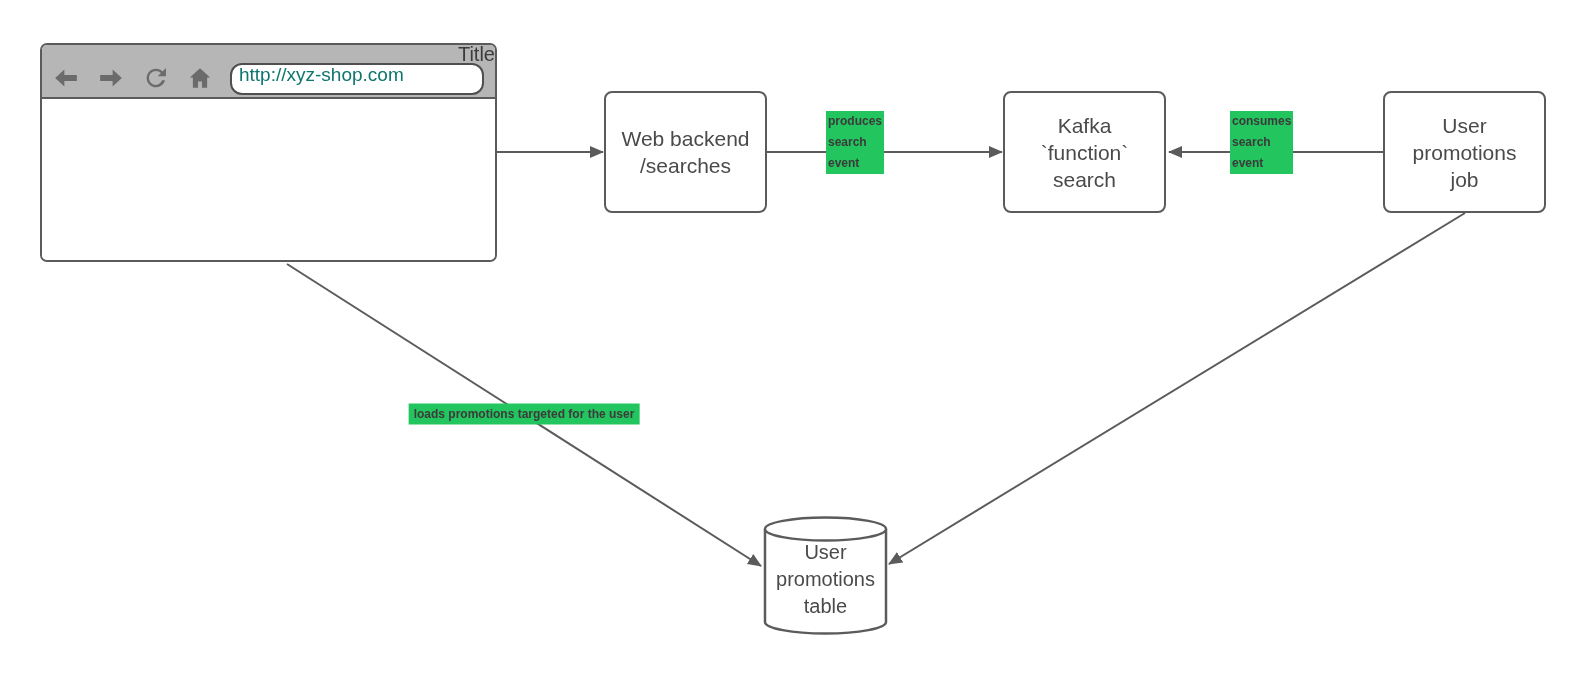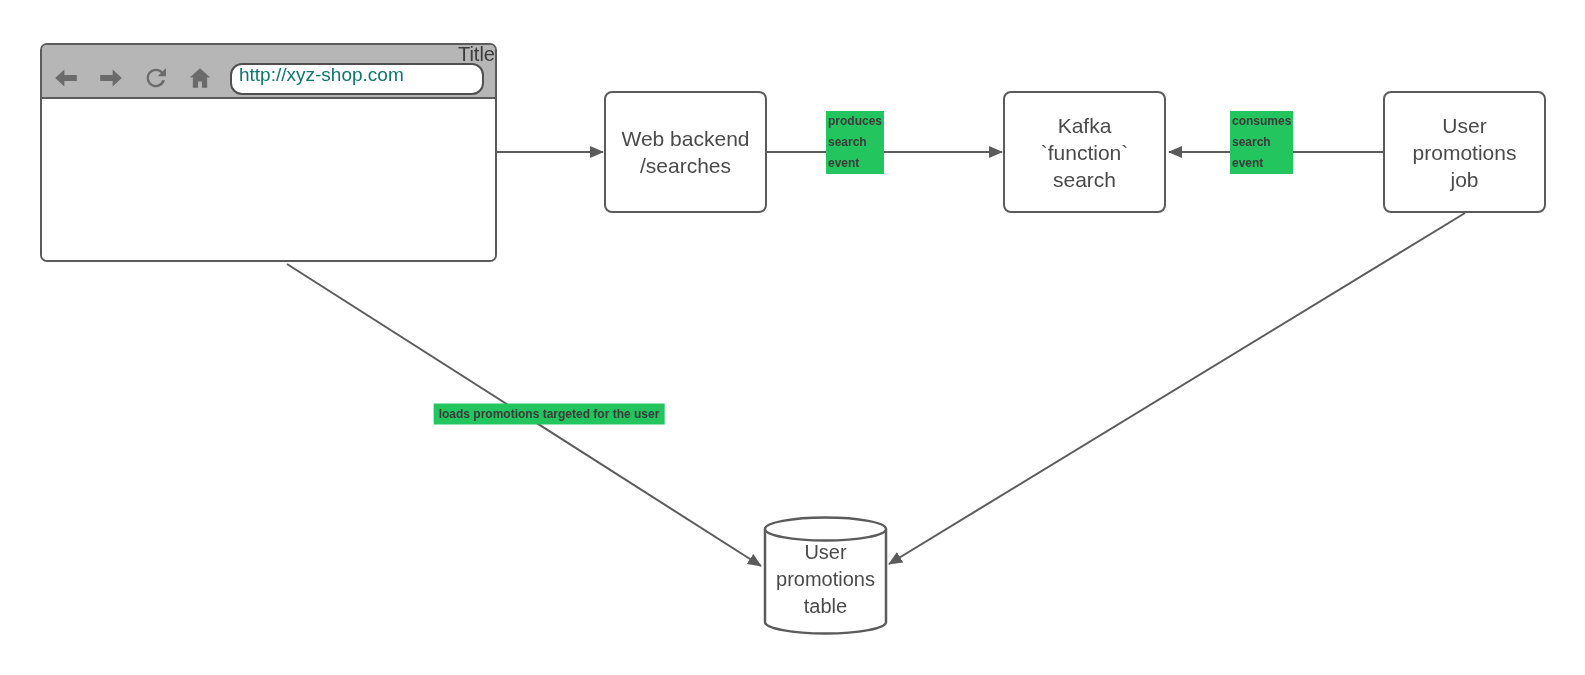--- a/index.html
+++ b/index.html
@@ -59,21 +59,21 @@
   .cyl-label span{display:block;}
 
   
   .edge-label{
     position:absolute;background:#22c55e;color:#3b3b3b;
     font-weight:bold;font-size:12px;line-height:21px;
   }
   .edge-label span{display:block;}
   .l-produces{left:826px;top:111px;text-align:left;padding:0 2px;}
   .l-consumes{left:1230px;top:111px;text-align:left;padding:0 2px;}
-  .l-loads{left:524px;top:414px;transform:translate(-50%,-50%);white-space:nowrap;padding:0 5px;margin-left:25px;}
+  .l-loads{left:524px;top:414px;transform:translate(-50%,-50%);white-space:nowrap;padding:0 5px;}
   .l-updates{left:1173px;top:389px;transform:translate(-50%,-50%);white-space:nowrap;padding:0 5px;}
 </style>
 </head>
 <body>
 
 <div class="canvas">
 
   <svg class="layer" width="1585" height="675" viewBox="0 0 1585 675">
     <defs>
       <marker id="ah" markerUnits="userSpaceOnUse" markerWidth="14" markerHeight="12" viewBox="0 0 14 12" refX="13" refY="6" orient="auto">

